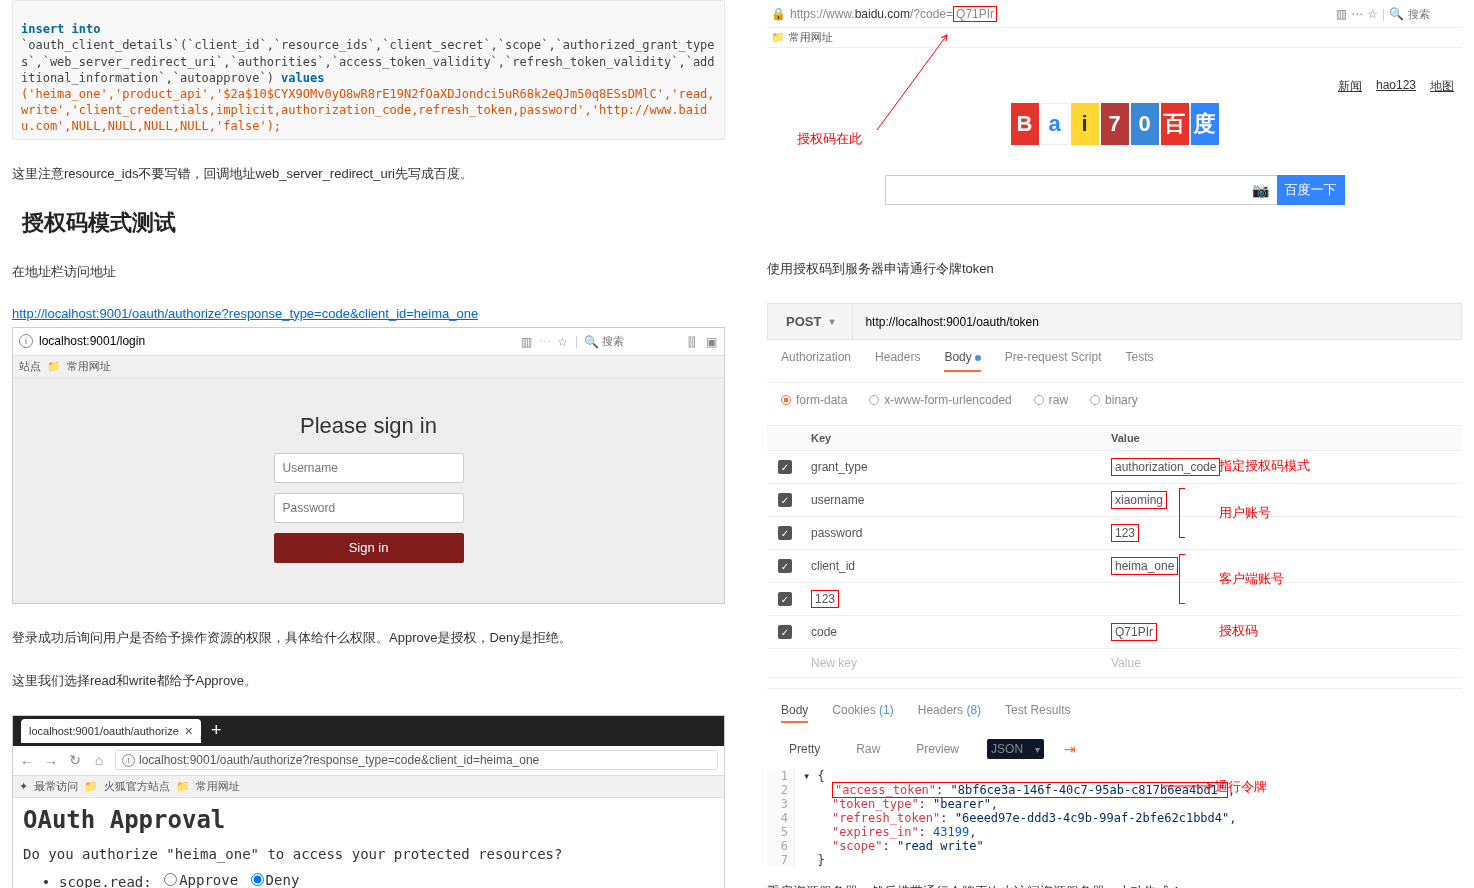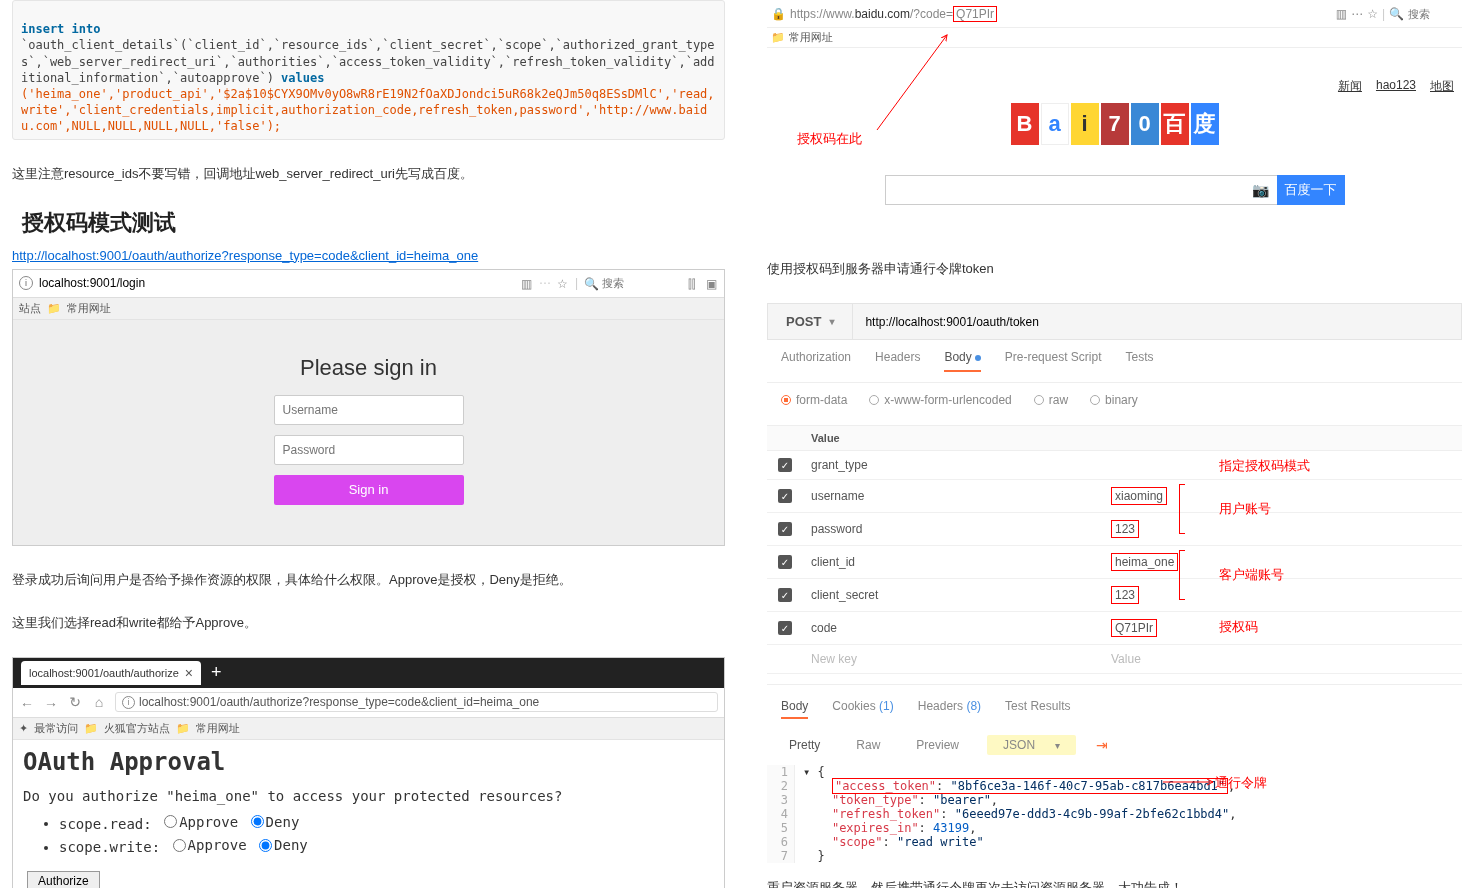--- a/index.html
+++ b/index.html
@@ -17,21 +17,21 @@
 .browser-box { border: 1px solid #ccc; background: #f7f7f7; margin-top: 4px; }
 .addr-bar { display: flex; align-items: center; height: 28px; border-bottom: 1px solid #ddd; padding: 0 6px; gap: 6px; font-size: 12px; color: #555; background: #fff; }
 .addr-bar .info-icon { width: 14px; height: 14px; border: 1px solid #888; border-radius: 50%; display: inline-flex; align-items: center; justify-content: center; font-size: 9px; color: #666; }
 .addr-bar input.url { flex: 1; border: none; font-size: 12px; background: transparent; outline: none; }
 .addr-bar .sep { color: #ccc; }
 .addr-bar .small-icon { width: 12px; height: 12px; color: #888; font-size: 12px; }
 .bookmark-row { display: flex; align-items: center; height: 22px; padding: 0 6px; gap: 6px; font-size: 11px; color: #555; background: #f1f1f1; border-bottom: 1px solid #e3e3e3; }
 .login-area { background: #eee; padding: 35px 0 40px; display: flex; flex-direction: column; align-items: center; }
 .login-area h3 { font-weight: 300; font-size: 22px; color: #333; margin-bottom: 14px; }
 .login-area input { width: 190px; height: 30px; border: 1px solid #ccc; padding: 0 8px; font-size: 12px; margin-bottom: 10px; border-radius: 2px; }
-.login-area button { width: 190px; height: 30px; background: #d946ef; color: #fff; border: none; border-radius: 2px; font-size: 13px; cursor: pointer; }
+.login-area button { width: 190px; height: 30px; background: #7f1d1d; color: #fff; border: none; border-radius: 2px; font-size: 13px; cursor: pointer; }
 .tab-browser { background: #222; height: 30px; display: flex; align-items: center; padding-left: 8px; gap: 4px; }
 .tab-browser .tab { background: #fff; color: #333; font-size: 11px; padding: 4px 8px; border-radius: 4px 4px 0 0; display: flex; align-items: center; gap: 6px; }
 .tab-browser .tab .close { font-size: 14px; color: #555; }
 .tab-browser .plus { color: #fff; font-size: 18px; padding: 0 6px; }
 .nav-row { display: flex; align-items: center; height: 30px; border-bottom: 1px solid #ddd; padding: 0 6px; gap: 8px; font-size: 12px; color: #555; background: #fff; }
 .nav-row .nav-icon { width: 16px; height: 16px; display: inline-flex; align-items: center; justify-content: center; color: #888; font-size: 14px; }
 .nav-row .url-field { flex: 1; border: 1px solid #ddd; border-radius: 3px; padding: 2px 6px; font-size: 12px; display: flex; align-items: center; gap: 4px; }
 .oauth-area { background: #fff; padding: 8px 10px; font-family: Consolas, monospace; }
 .oauth-area h2 { font-size: 24px; font-weight: bold; margin: 0 0 12px; }
 .oauth-area p { font-size: 14px; margin-bottom: 10px; }
@@ -83,21 +83,21 @@
 .kv-row.empty { color: #bbb; }
 .red-label { color: red; font-size: 13px; position: absolute; left: 425px; white-space: nowrap; padding-left: 27px; }
 .brkt { position: absolute; left: 412px; border: 1px solid red; border-right: none; width: 6px; }
 .resp-tabs { display: flex; gap: 24px; padding: 14px 14px 10px; font-size: 12px; color: #888; border-top: 1px solid #eee; margin-top: 10px; }
 .resp-tabs .rt { cursor: pointer; }
 .resp-tabs .rt.active { color: #555; border-bottom: 2px solid #ff6c37; padding-bottom: 4px; }
 .resp-tabs .num { color: #4a90e2; }
 .resp-sub { display: flex; gap: 20px; padding: 6px 14px; font-size: 12px; color: #888; align-items: center; }
 .resp-sub .btn { padding: 3px 8px; }
 .resp-sub .btn.active { color: #555; }
-.resp-sub .json-dd { background: #fef9c3; padding: 3px 16px; border-radius: 2px; display: flex; align-items: center; gap: 20px; }
+.resp-sub .json-dd { background: #0f172a; padding: 3px 4px; border-radius: 2px; display: flex; align-items: center; gap: 12px; }
 .resp-sub .wrap-icon { color: #ff6c37; font-size: 14px; }
 .json-out { display: flex; font-family: Consolas, monospace; font-size: 12px; margin-top: 4px; }
 .json-out .ln { width: 28px; text-align: right; color: #aaa; background: #fafafa; padding-right: 6px; border-right: 1px solid #eee; }
 .json-out .code { padding-left: 8px; position: relative; flex: 1; }
 .json-out .code .jk { color: #d73a49; }
 .json-out .code .jv { color: #032f62; }
 .json-out .code .jn { color: #005cc5; }
 .json-out .code .tok-hl { border: 1px solid red; padding: 0 2px; }
 .json-arrow-lbl { position: absolute; color: red; font-size: 13px; left: 420px; top: 9px; }
 </style>
@@ -107,20 +107,21 @@
 <div class="page">
 
   <div class="left">
     <div class="code-block">
 <span class="kw-blue">insert into</span>
 <span>`oauth_client_details`(`client_id`,`resource_ids`,`client_secret`,`scope`,`authorized_grant_types`,`web_server_redirect_uri`,`authorities`,`access_token_validity`,`refresh_token_validity`,`additional_information`,`autoapprove`) </span><span class="kw-blue">values</span>
 <span class="kw-red">('heima_one','product_api','$2a$10$CYX9OMv0yO8wR8rE19N2fOaXDJondci5uR68k2eQJm50q8ESsDMlC','read,write','client_credentials,implicit,authorization_code,refresh_token,password','http://www.baidu.com',NULL,NULL,NULL,NULL,'false');</span></div>
 
     <p class="text">这里注意resource_ids不要写错，回调地址web_server_redirect_uri先写成百度。</p>
     <h2 class="heading">授权码模式测试</h2>
+    <p class="text">在地址栏访问地址</p>
     <p><a class="link" href="#">http://localhost:9001/oauth/authorize?response_type=code&amp;client_id=heima_one</a></p>
 
     <div class="browser-box" style="margin-top:6px;">
       <div class="addr-bar">
         <span class="info-icon">i</span>
         <input class="url" value="localhost:9001/login" style="">
         <span class="small-icon">▥</span>
         <span class="sep">⋯</span>
         <span class="small-icon">☆</span>
         <span class="sep">|</span>
@@ -286,27 +287,29 @@
           </span>
         <span class="r">
             <span class="c"></span>
             <span>binary</span>
           </span>
       </div>
 
       <div class="kv-table" style="position:relative;">
         <div class="kv-head">
           <span class="c1"></span>
+          <span class="c2">Key</span>
           <span class="c3">Value</span>
         </div>
         <div class="kv-row">
           <span class="c1">
               <span class="chk">✓</span>
             </span>
           <span class="c2">grant_type</span>
+          <span class="c3"><span class="redbox">authorization_code</span></span>
           <span class="red-label" style="top:6px;">指定授权码模式</span>
         </div>
         <div class="kv-row">
           <span class="c1">
               <span class="chk">✓</span>
             </span>
           <span class="c2">username</span>
           <span class="c3"><span class="redbox">xiaoming</span></span>
           <span class="brkt" style="top:4px;height:50px;"></span>
           <span class="red-label" style="top:20px;">用户账号</span>
@@ -324,21 +327,20 @@
             </span>
           <span class="c2">client_id</span>
           <span class="c3"><span class="redbox">heima_one</span></span>
           <span class="brkt" style="top:4px;height:50px;"></span>
           <span class="red-label" style="top:20px;">客户端账号</span>
         </div>
         <div class="kv-row">
           <span class="c1">
               <span class="chk">✓</span>
             </span>
-          <span class="c2">client_secret</span>
           <span class="c3"><span class="redbox">123</span></span>
         </div>
         <div class="kv-row">
           <span class="c1">
               <span class="chk">✓</span>
             </span>
           <span class="c2">code</span>
           <span class="c3"><span class="redbox">Q71PIr</span></span>
           <span class="red-label" style="top:6px;">授权码</span>
         </div>

